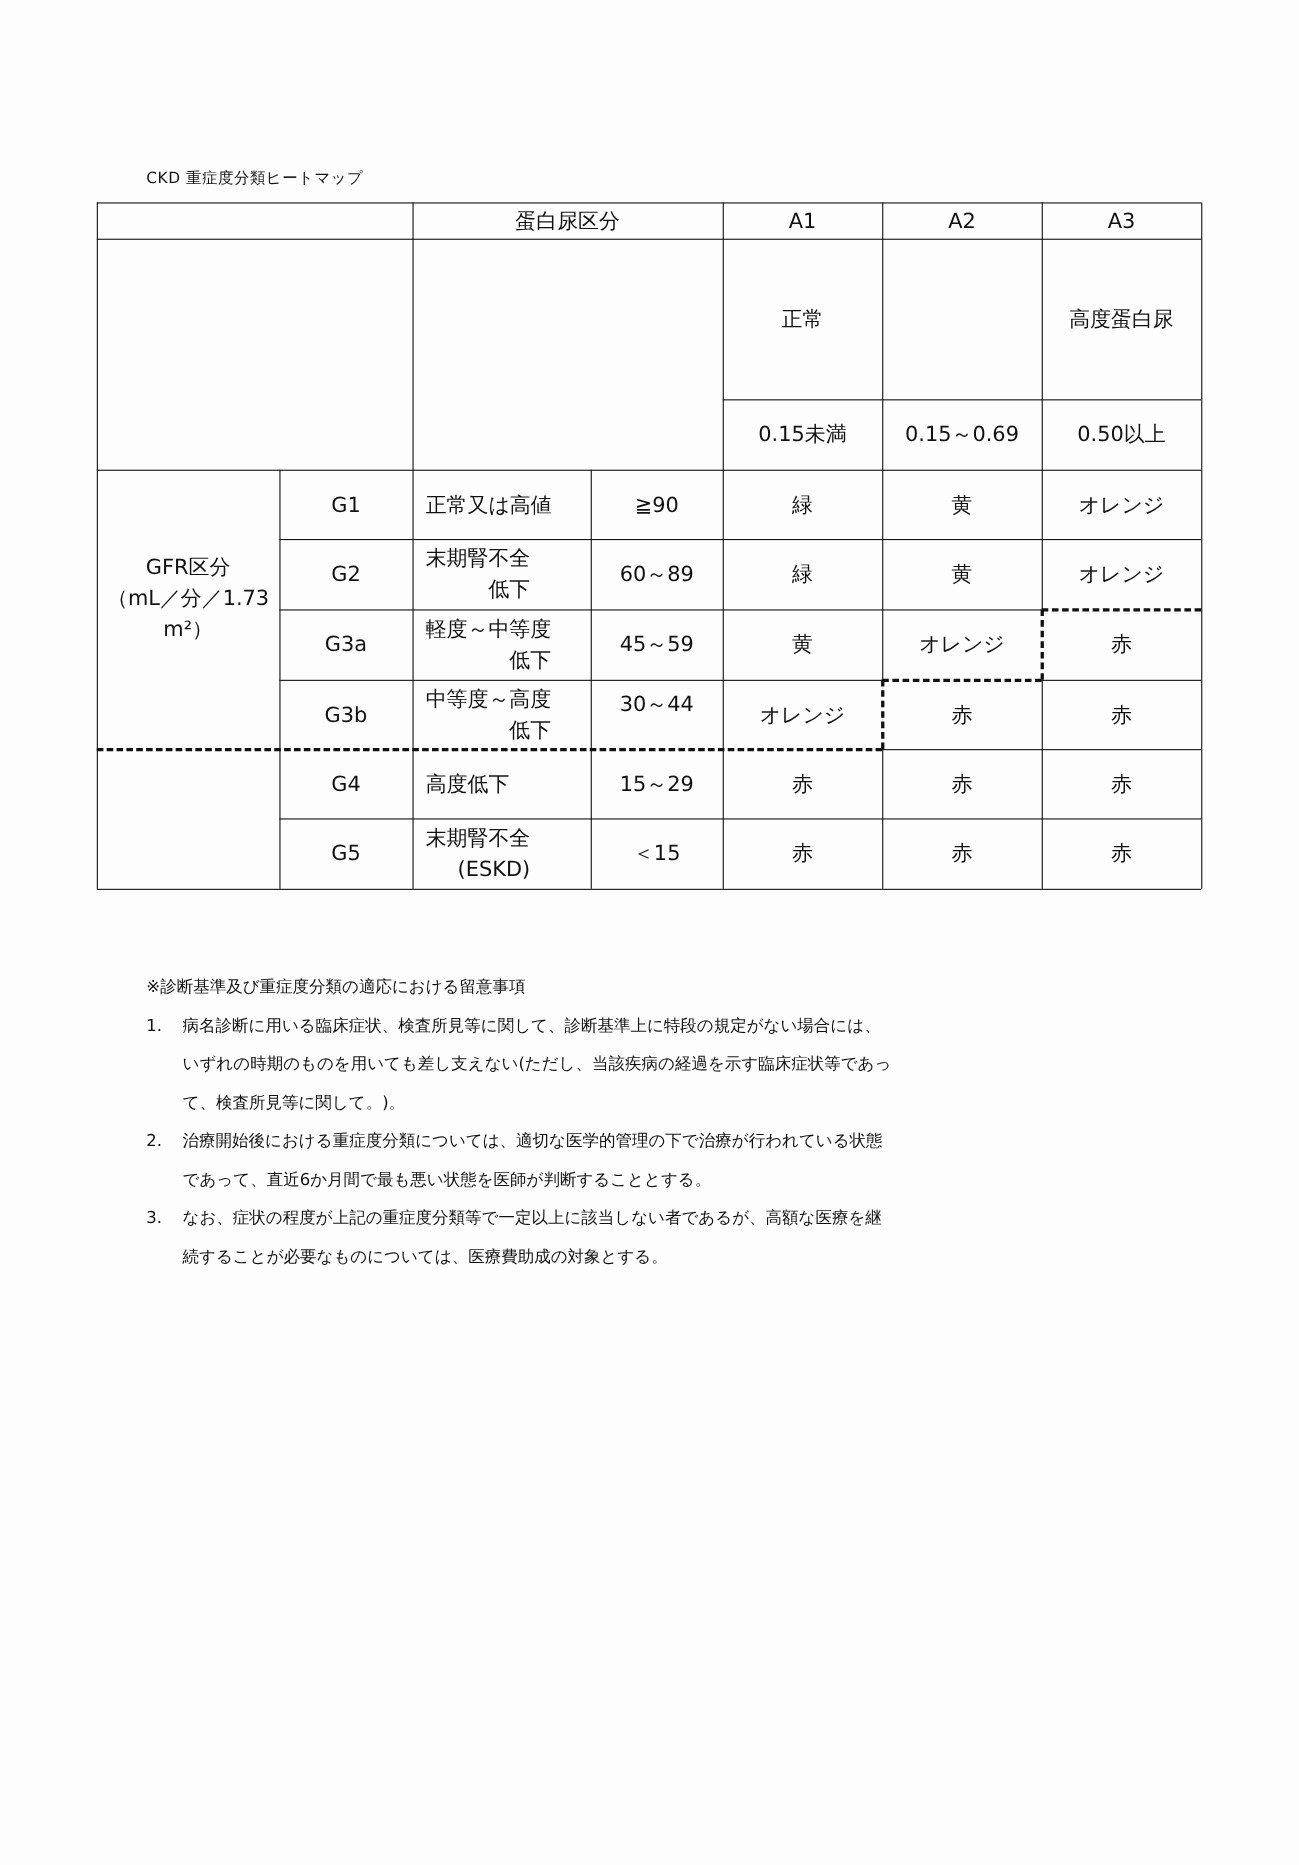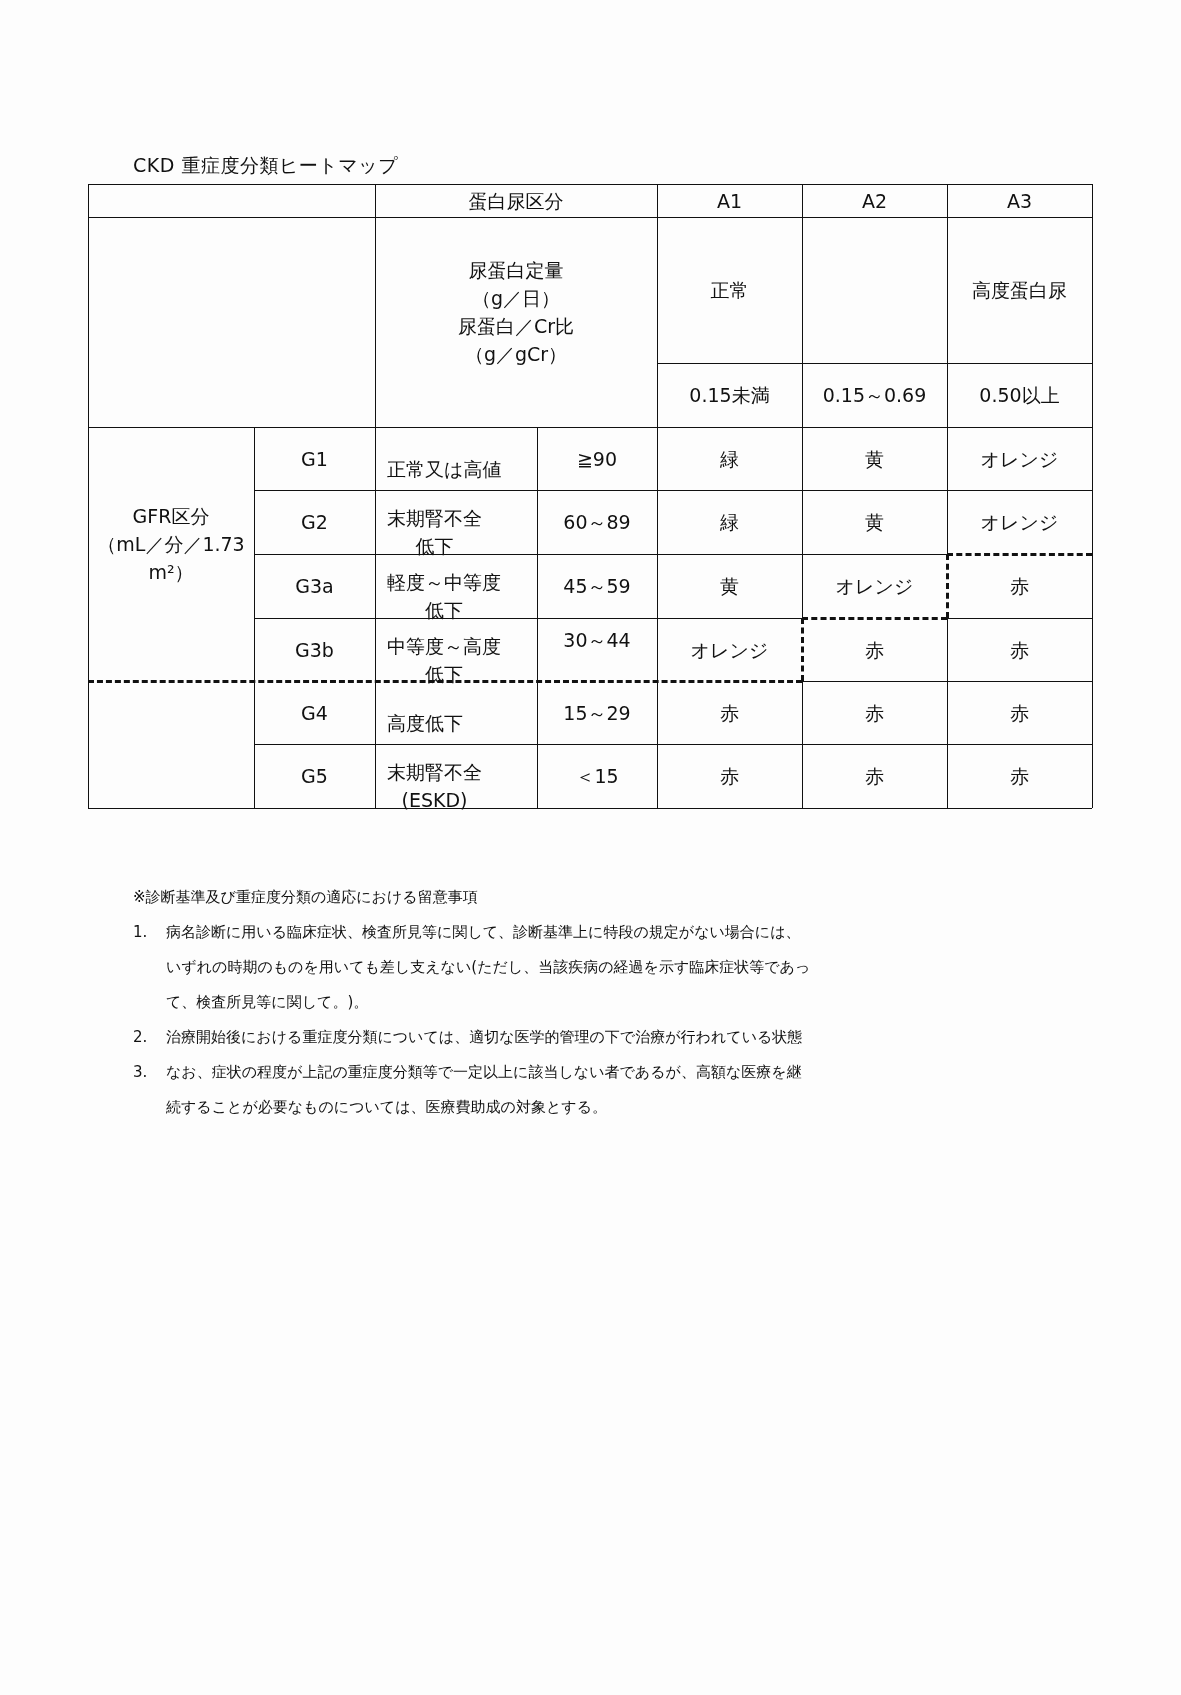--- a/index.html
+++ b/index.html
@@ -1,22 +1,22 @@
 <!DOCTYPE html>
 <html><head>
 <meta charset="utf-8">
 <style>
   html, body { margin:0; padding:0; background:#fdfdfd; }
   body { width:1181px; height:1695px; position:relative; overflow:hidden;
          font-family:"DejaVu Sans", "Liberation Sans", sans-serif; color:#111; }
-  .title { position:absolute; left:133px; top:153px; font-size:19px; letter-spacing:0.5px; }
+  .title { position:absolute; left:133px; top:153px; font-size:14px; letter-spacing:0.5px; }
   .grid { position:absolute; left:0; top:0; width:1181px; height:1695px; }
   .cell { position:absolute; display:flex; align-items:center; justify-content:center;
           text-align:center; font-size:19px; line-height:28px; box-sizing:border-box; }
-  .cell.left { justify-content:flex-start; text-align:center; padding-left:12px;margin-top:10px; }
+  .cell.left { justify-content:flex-start; text-align:right; padding-left:12px; }
   .cell .ml { display:block; }
   .hl { position:absolute; height:0; border-top:1.5px solid #111; }
   .vl { position:absolute; width:0; border-left:1.5px solid #111; }
   .dh { position:absolute; height:0; border-top:3px dashed #111; }
   .dv { position:absolute; width:0; border-left:3px dashed #111; }
   .notes { position:absolute; left:133px; top:880px; width:960px; font-size:15px; }
   .notes .head { height:35px; line-height:35px; }
   .notes .item { display:flex; }
   .notes .num { width:33px; flex:none; line-height:35px; }
   .notes .txt { line-height:35px; text-align:justify; width:960px; }
@@ -56,28 +56,20 @@
   <div class="dv" style="left:801px;top:618px;height:63px"></div>
   <div class="dh" style="left:802px;top:617px;width:145px"></div>
   <div class="dv" style="left:946px;top:554px;height:64px"></div>
   <div class="dh" style="left:947px;top:553px;width:145px"></div>
 
   <div class="cell" style="left:375px;top:184px;width:282px;height:33px">蛋白尿区分</div>
   <div class="cell" style="left:657px;top:184px;width:145px;height:33px">A1</div>
   <div class="cell" style="left:802px;top:184px;width:145px;height:33px">A2</div>
   <div class="cell" style="left:947px;top:184px;width:145px;height:33px">A3</div>
 
-  <div class="cell" style="left:375px;top:217px;width:282px;height:210px;padding-bottom:20px">
-    <div>
-      <span class="ml">尿蛋白定量</span>
-      <span class="ml">（g／日）</span>
-      <span class="ml">尿蛋白／Cr比</span>
-      <span class="ml">（g／gCr）</span>
-    </div>
-  </div>
   <div class="cell" style="left:657px;top:217px;width:145px;height:146px">正常</div>
   <div class="cell" style="left:947px;top:217px;width:145px;height:146px">高度蛋白尿</div>
   <div class="cell" style="left:657px;top:363px;width:145px;height:64px">0.15未満</div>
   <div class="cell" style="left:802px;top:363px;width:145px;height:64px">0.15～0.69</div>
   <div class="cell" style="left:947px;top:363px;width:145px;height:64px">0.50以上</div>
 
   <div class="cell" style="left:88px;top:427px;width:166px;height:254px;padding-bottom:20px">
     <div>
       <span class="ml">GFR区分</span>
       <span class="ml">（mL／分／1.73</span>
@@ -163,20 +155,21 @@
     <div class="txt">
       <span>病名診断に用いる臨床症状、検査所見等に関して、診断基準上に特段の規定がない場合には、</span>
       <span>いずれの時期のものを用いても差し支えない(ただし、当該疾病の経過を示す臨床症状等であっ</span>
       <span>て、検査所見等に関して。)。</span>
     </div>
   </div>
   <div class="item">
     <div class="num">2.</div>
     <div class="txt">
       <span>治療開始後における重症度分類については、適切な医学的管理の下で治療が行われている状態</span>
+      <span>であって、直近6か月間で最も悪い状態を医師が判断することとする。</span>
     </div>
   </div>
   <div class="item">
     <div class="num">3.</div>
     <div class="txt">
       <span>なお、症状の程度が上記の重症度分類等で一定以上に該当しない者であるが、高額な医療を継</span>
       <span>続することが必要なものについては、医療費助成の対象とする。</span>
     </div>
   </div>
 </div>

